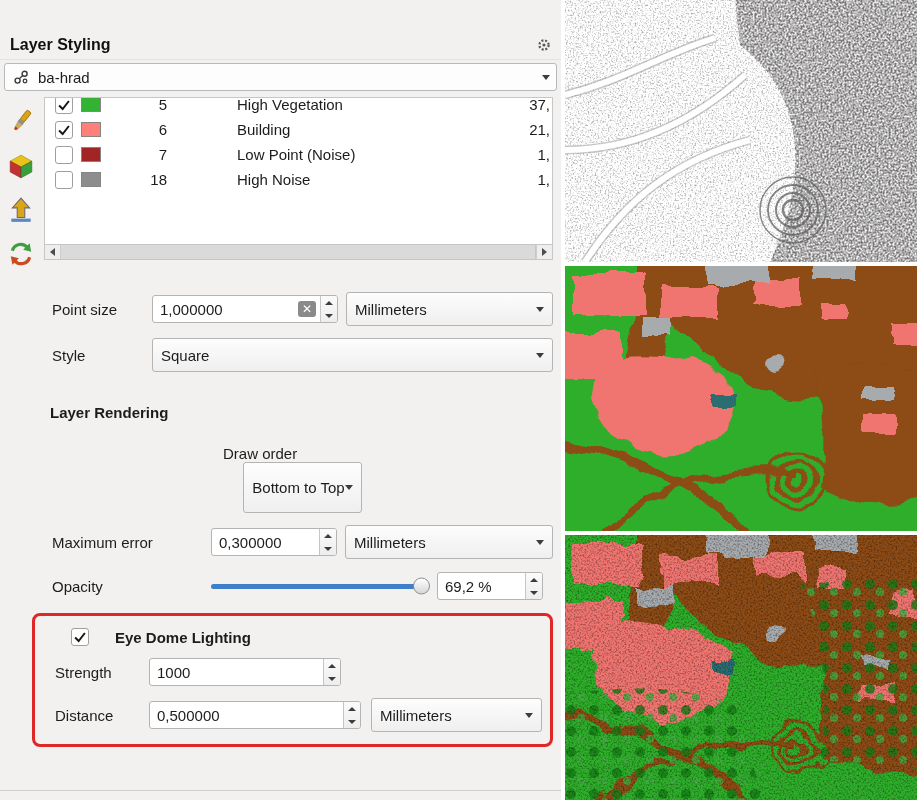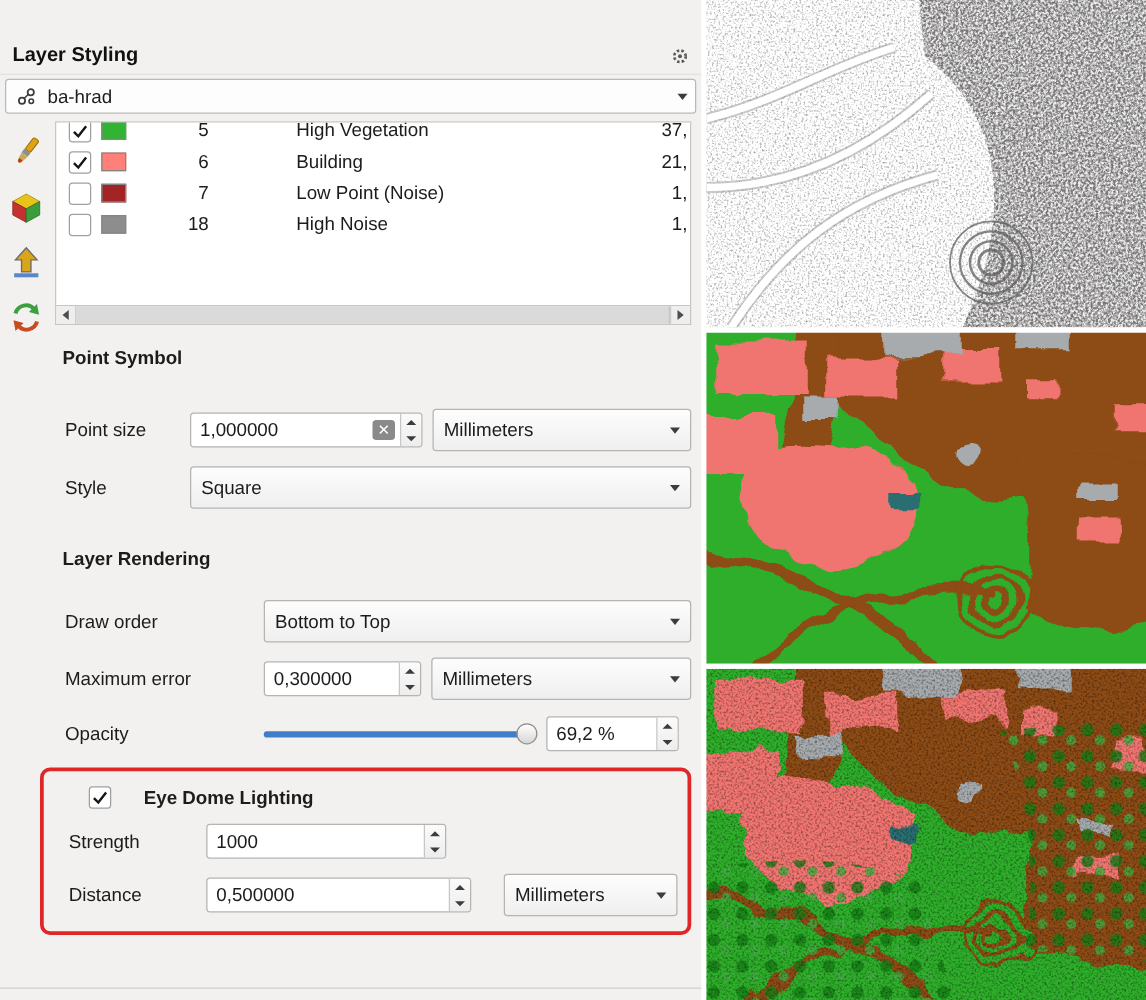--- a/index.html
+++ b/index.html
@@ -44,21 +44,21 @@
 
   
   .btn-row { margin-top:16px; display:flex; align-items:center; height:31px; }
   .btn { height:31px; padding:0 13px; background:linear-gradient(#fefefe,#ececec); border:1px solid #b2b2b2;
          border-radius:4px; display:flex; align-items:center; justify-content:center; color:#222; }
   .icon-btn { width:35px; padding:0; }
   .m12{margin-left:12px}.m21{margin-left:21px}.m8{margin-left:8px}.m20{margin-left:20px}
 
   .section-h { margin-top:18px; font-weight:700; padding-left:6px; }
   .form-row { display:flex; align-items:center; margin-top:12px; padding-left:8px; }
-  .mt14 { margin-top:32px; } .mt32 { margin-top:32px; } .mt24 { margin-top:24px; }
+  .mt14 { margin-top:32px; } .mt32 { margin-top:32px; } .mt24 { margin-top:24px;flex-direction:column; }
   .lbl { flex:none; margin-right:7px; }
   .w93 { width:93px; } .w152 { width:152px; }
 
   .field { height:28px; background:#fff; border:1px solid #b4b4b4; border-radius:3px; display:flex; align-items:center; overflow:hidden; flex:none; }
   .field .val { padding-left:7px; flex:1; white-space:nowrap; }
   .spin { width:17px; align-self:stretch; border-left:1px solid #c6c6c6; display:flex; flex-direction:column;
           background:linear-gradient(#fbfbfb,#ededed); flex:none; }
   .spin div { flex:1; display:flex; align-items:center; justify-content:center; }
   .tri-up { width:0;height:0;border-left:4px solid transparent;border-right:4px solid transparent;border-bottom:4px solid #3c3c3c; }
   .tri-dn { width:0;height:0;border-left:4px solid transparent;border-right:4px solid transparent;border-top:4px solid #3c3c3c; }
@@ -70,21 +70,21 @@
   .grow { flex:1; min-width:0; }
 
   .slider { position:relative; width:218px; height:30px; display:flex; align-items:center; flex:none; }
   .track { height:5px; width:100%; background:#3f7fca; border-radius:3px; }
   .handle { position:absolute; right:-1px; top:50%; transform:translateY(-50%); width:17px; height:17px;
             border-radius:50%; background:linear-gradient(#ffffff,#d6d6d6); border:1px solid #8e8e8e; }
 
   .edl-box { margin:12px 0 0 -12px; border:3px solid #df2727; border-radius:8px; padding:6px 8px 12px 12px; }
   .edl-head { display:flex; align-items:flex-end; gap:26px; height:24px;padding-left:24px; }
   .edl-head .h { font-weight:700; }
-  .edl-row { display:flex; align-items:center; margin-top:12px; padding-left:8px;gap:16px; }
+  .edl-row { display:flex; align-items:center; margin-top:12px; padding-left:8px; }
   .w86 { width:86px; flex:none; }
 
   .panel-bottom { height:10px; border-top:1px solid #cfcfcf; background:#f2f1ef; }
 
   
   .previews { width:352px; display:flex; flex-direction:column; gap:4px; flex:none; }
   .preview { width:352px; overflow:hidden; background:#fff; }
   .p1 { height:262px; } .p2 { height:265px; } .p3 { height:265px; }
   .preview svg { display:block; width:100%; height:100%; }
 </style>
@@ -204,21 +204,20 @@
           <div class="hs-btn l">
               <span class="tri-l"></span>
             </div>
           <div class="hs-thumb"></div>
           <div class="hs-btn r">
               <span class="tri-r"></span>
             </div>
         </div>
 
 
-        <div class="section-h">Point Symbol</div>
 
         <div class="form-row mt14">
           <span class="lbl w93">Point size</span>
           <div class="field" style="width:186px;">
             <span class="val">1,000000</span>
             <span class="clear-ic">✕</span>
             <span class="spin">
               <div>
                   <span class="tri-up"></span>
                 </div>

